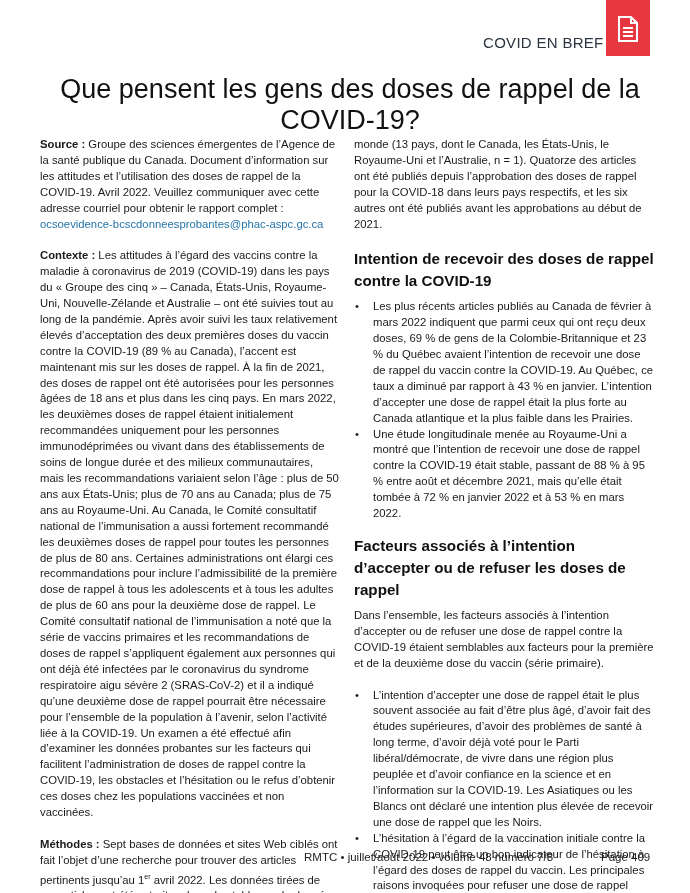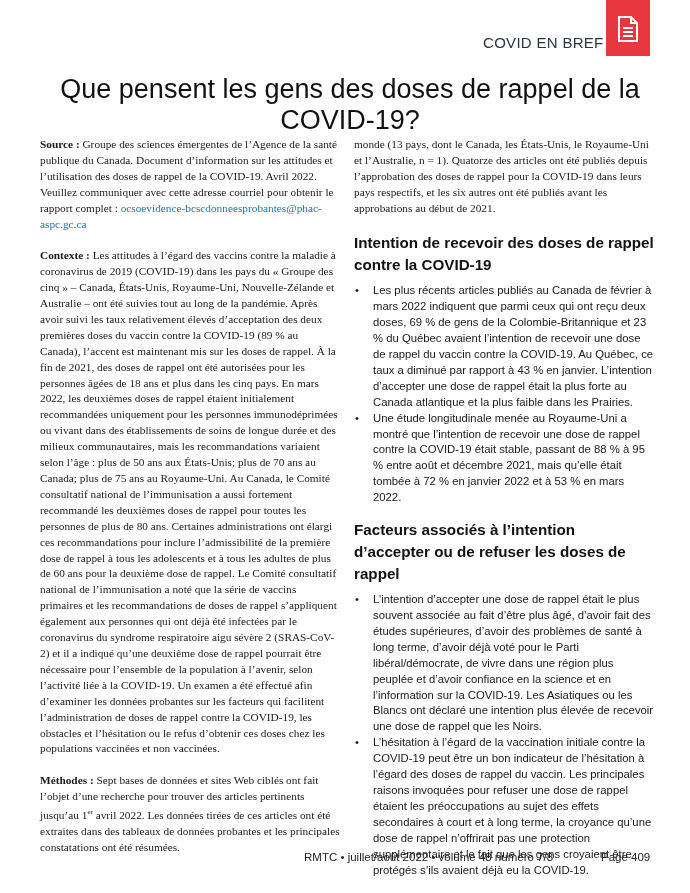--- a/index.html
+++ b/index.html
@@ -20,21 +20,21 @@
     .title {
       position: absolute; left: 40px; top: 74px; width: 620px;
       font-size: 27px; line-height: 31px; color: #111; margin: 0; font-weight: normal; text-align: center;
     }
     .col {
       position: absolute; top: 137px;
       font-size: 11.3px; line-height: 15.9px;
     }
     .col-left { left: 40px; width: 300px; }
     .col-right { left: 354px; width: 300px; }
-    p { margin: 0 0 15.9px 0; font-family: Liberation Serif, serif; }
+    p { margin: 0 0 15.9px 0; }
     b { font-weight: bold; }
     .link { color: #2574a9; }
     h2 {
       font-size: 15.2px; line-height: 22px; font-weight: bold; color: #111;
       margin: 0 0 7px 0;
     }
     ul { list-style: none; margin: 0; padding: 0; }
     li { position: relative; padding-left: 19px; }
     li .bullet { position: absolute; left: 1px; top: 0; }
     .gap { height: 13px; }
@@ -61,28 +61,29 @@
 <h1 class="title">Que pensent les gens des doses de rappel de la COVID-19?</h1>
 
 <div class="col col-left">
   <p><b>Source :</b><span> Groupe des sciences émergentes de l’Agence de la santé publique du Canada. Document d’information sur les attitudes et l’utilisation des doses de rappel de la COVID-19. Avril 2022. Veuillez communiquer avec cette adresse courriel pour obtenir le rapport complet : </span><a class="link">ocsoevidence-bcscdonneesprobantes@phac-aspc.gc.ca</a></p>
   <p><b>Contexte :</b><span> Les attitudes à l’égard des vaccins contre la maladie à coronavirus de 2019 (COVID-19) dans les pays du « Groupe des cinq » – Canada, États-Unis, Royaume-Uni, Nouvelle-Zélande et Australie – ont été suivies tout au long de la pandémie. Après avoir suivi les taux relativement élevés d’acceptation des deux premières doses du vaccin contre la COVID-19 (89 % au Canada), l’accent est maintenant mis sur les doses de rappel. À la fin de 2021, des doses de rappel ont été autorisées pour les personnes âgées de 18 ans et plus dans les cinq pays. En mars 2022, les deuxièmes doses de rappel étaient initialement recommandées uniquement pour les personnes immunodéprimées ou vivant dans des établissements de soins de longue durée et des milieux communautaires, mais les recommandations variaient selon l’âge : plus de 50 ans aux États-Unis; plus de 70 ans au Canada; plus de 75 ans au Royaume-Uni. Au Canada, le Comité consultatif national de l’immunisation a aussi fortement recommandé les deuxièmes doses de rappel pour toutes les personnes de plus de 80 ans. Certaines administrations ont élargi ces recommandations pour inclure l’admissibilité de la première dose de rappel à tous les adolescents et à tous les adultes de plus de 60 ans pour la deuxième dose de rappel. Le Comité consultatif national de l’immunisation a noté que la série de vaccins primaires et les recommandations de doses de rappel s’appliquent également aux personnes qui ont déjà été infectées par le coronavirus du syndrome respiratoire aigu sévère 2 (SRAS-CoV-2) et il a indiqué qu’une deuxième dose de rappel pourrait être nécessaire pour l’ensemble de la population à l’avenir, selon l’activité liée à la COVID-19. Un examen a été effectué afin d’examiner les données probantes sur les facteurs qui facilitent l’administration de doses de rappel contre la COVID-19, les obstacles et l’hésitation ou le refus d’obtenir ces doses chez les populations vaccinées et non vaccinées.</span></p>
   <p><b>Méthodes :</b><span> Sept bases de données et sites Web ciblés ont fait l’objet d’une recherche pour trouver des articles pertinents jusqu’au 1</span><sup style="font-size:7px">er</sup><span> avril 2022. Les données tirées de ces articles ont été extraites dans des tableaux de données probantes et les principales constatations ont été résumées.</span></p>
 
 </div>
 
 <div class="col col-right">
-  <p>monde (13 pays, dont le Canada, les États-Unis, le Royaume-Uni et l’Australie, n = 1). Quatorze des articles ont été publiés depuis l’approbation des doses de rappel pour la COVID-19 dans leurs pays respectifs, et les six autres ont été publiés avant les approbations au début de 2021.</p>
+  <p>monde (13 pays, dont le Canada, les États-Unis, le Royaume-Uni et l’Australie, n = 1). Quatorze des articles ont été publiés depuis l’approbation des doses de rappel pour la COVID-18 dans leurs pays respectifs, et les six autres ont été publiés avant les approbations au début de 2021.</p>
   <h2>Intention de recevoir des doses de rappel contre la COVID-19</h2>
   <ul>
     <li><span class="bullet">•</span><span>Les plus récents articles publiés au Canada de février à mars 2022 indiquent que parmi ceux qui ont reçu deux doses, 69 % de gens de la Colombie-Britannique et 23 % du Québec avaient l’intention de recevoir une dose de rappel du vaccin contre la COVID-19. Au Québec, ce taux a diminué par rapport à 43 % en janvier. L’intention d’accepter une dose de rappel était la plus forte au Canada atlantique et la plus faible dans les Prairies.</span></li>
     <li><span class="bullet">•</span><span>Une étude longitudinale menée au Royaume-Uni a montré que l’intention de recevoir une dose de rappel contre la COVID-19 était stable, passant de 88 % à 95 % entre août et décembre 2021, mais qu’elle était tombée à 72 % en janvier 2022 et à 53 % en mars 2022.</span></li>
   </ul>
   <div class="gap"></div>
   <h2>Facteurs associés à l’intention d’accepter ou de refuser les doses de rappel</h2>
+  <p>Dans l’ensemble, les facteurs associés à l’intention d’accepter ou de refuser une dose de rappel contre la COVID-19 étaient semblables aux facteurs pour la première et de la deuxième dose du vaccin (série primaire).</p>
   <ul>
     <li><span class="bullet">•</span><span>L’intention d’accepter une dose de rappel était le plus souvent associée au fait d’être plus âgé, d’avoir fait des études supérieures, d’avoir des problèmes de santé à long terme, d’avoir déjà voté pour le Parti libéral/démocrate, de vivre dans une région plus peuplée et d’avoir confiance en la science et en l’information sur la COVID-19. Les Asiatiques ou les Blancs ont déclaré une intention plus élevée de recevoir une dose de rappel que les Noirs.</span></li>
     <li><span class="bullet">•</span><span>L’hésitation à l’égard de la vaccination initiale contre la COVID-19 peut être un bon indicateur de l’hésitation à l’égard des doses de rappel du vaccin. Les principales raisons invoquées pour refuser une dose de rappel étaient les préoccupations au sujet des effets secondaires à court et à long terme, la croyance qu’une dose de rappel n’offrirait pas une protection supplémentaire et le fait que les gens croyaient être protégés s’ils avaient déjà eu la COVID-19.</span></li>
 
   </ul>
 </div>
 
 <div class="footer">RMTC • juillet/août 2022 • volume 48 numéro 7/8</div>
 <div class="footer-page">Page 409</div>
 

